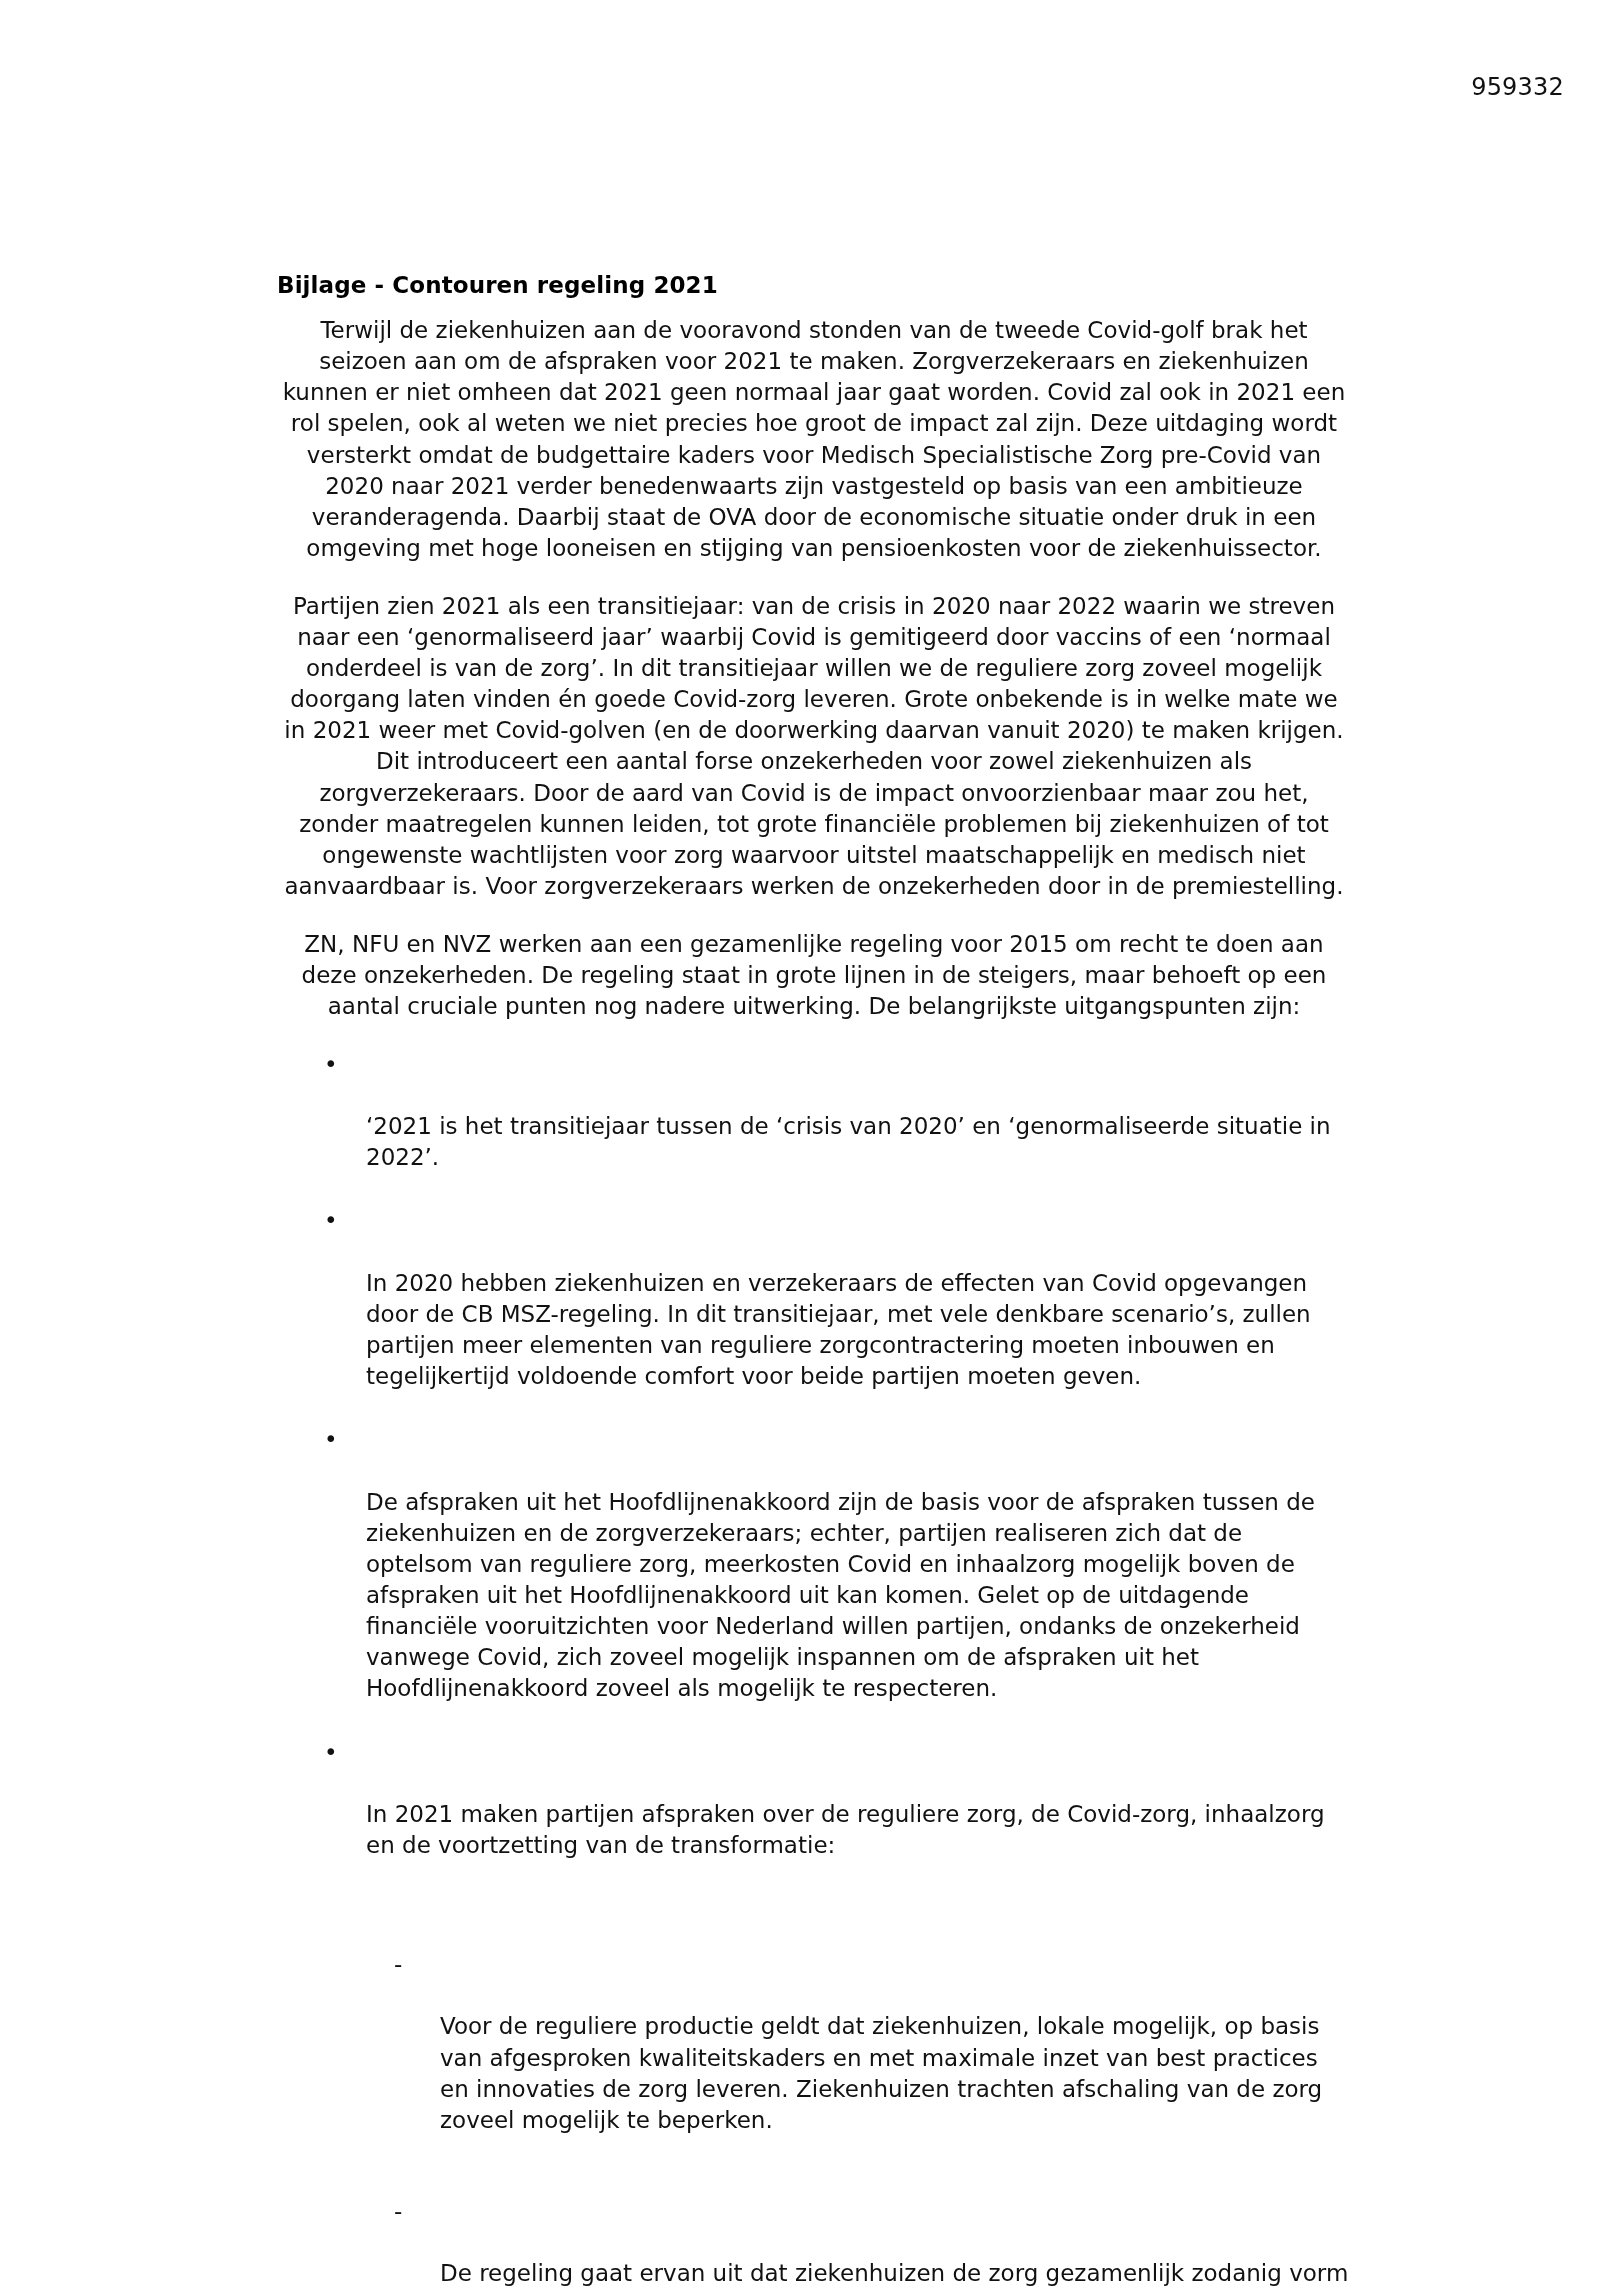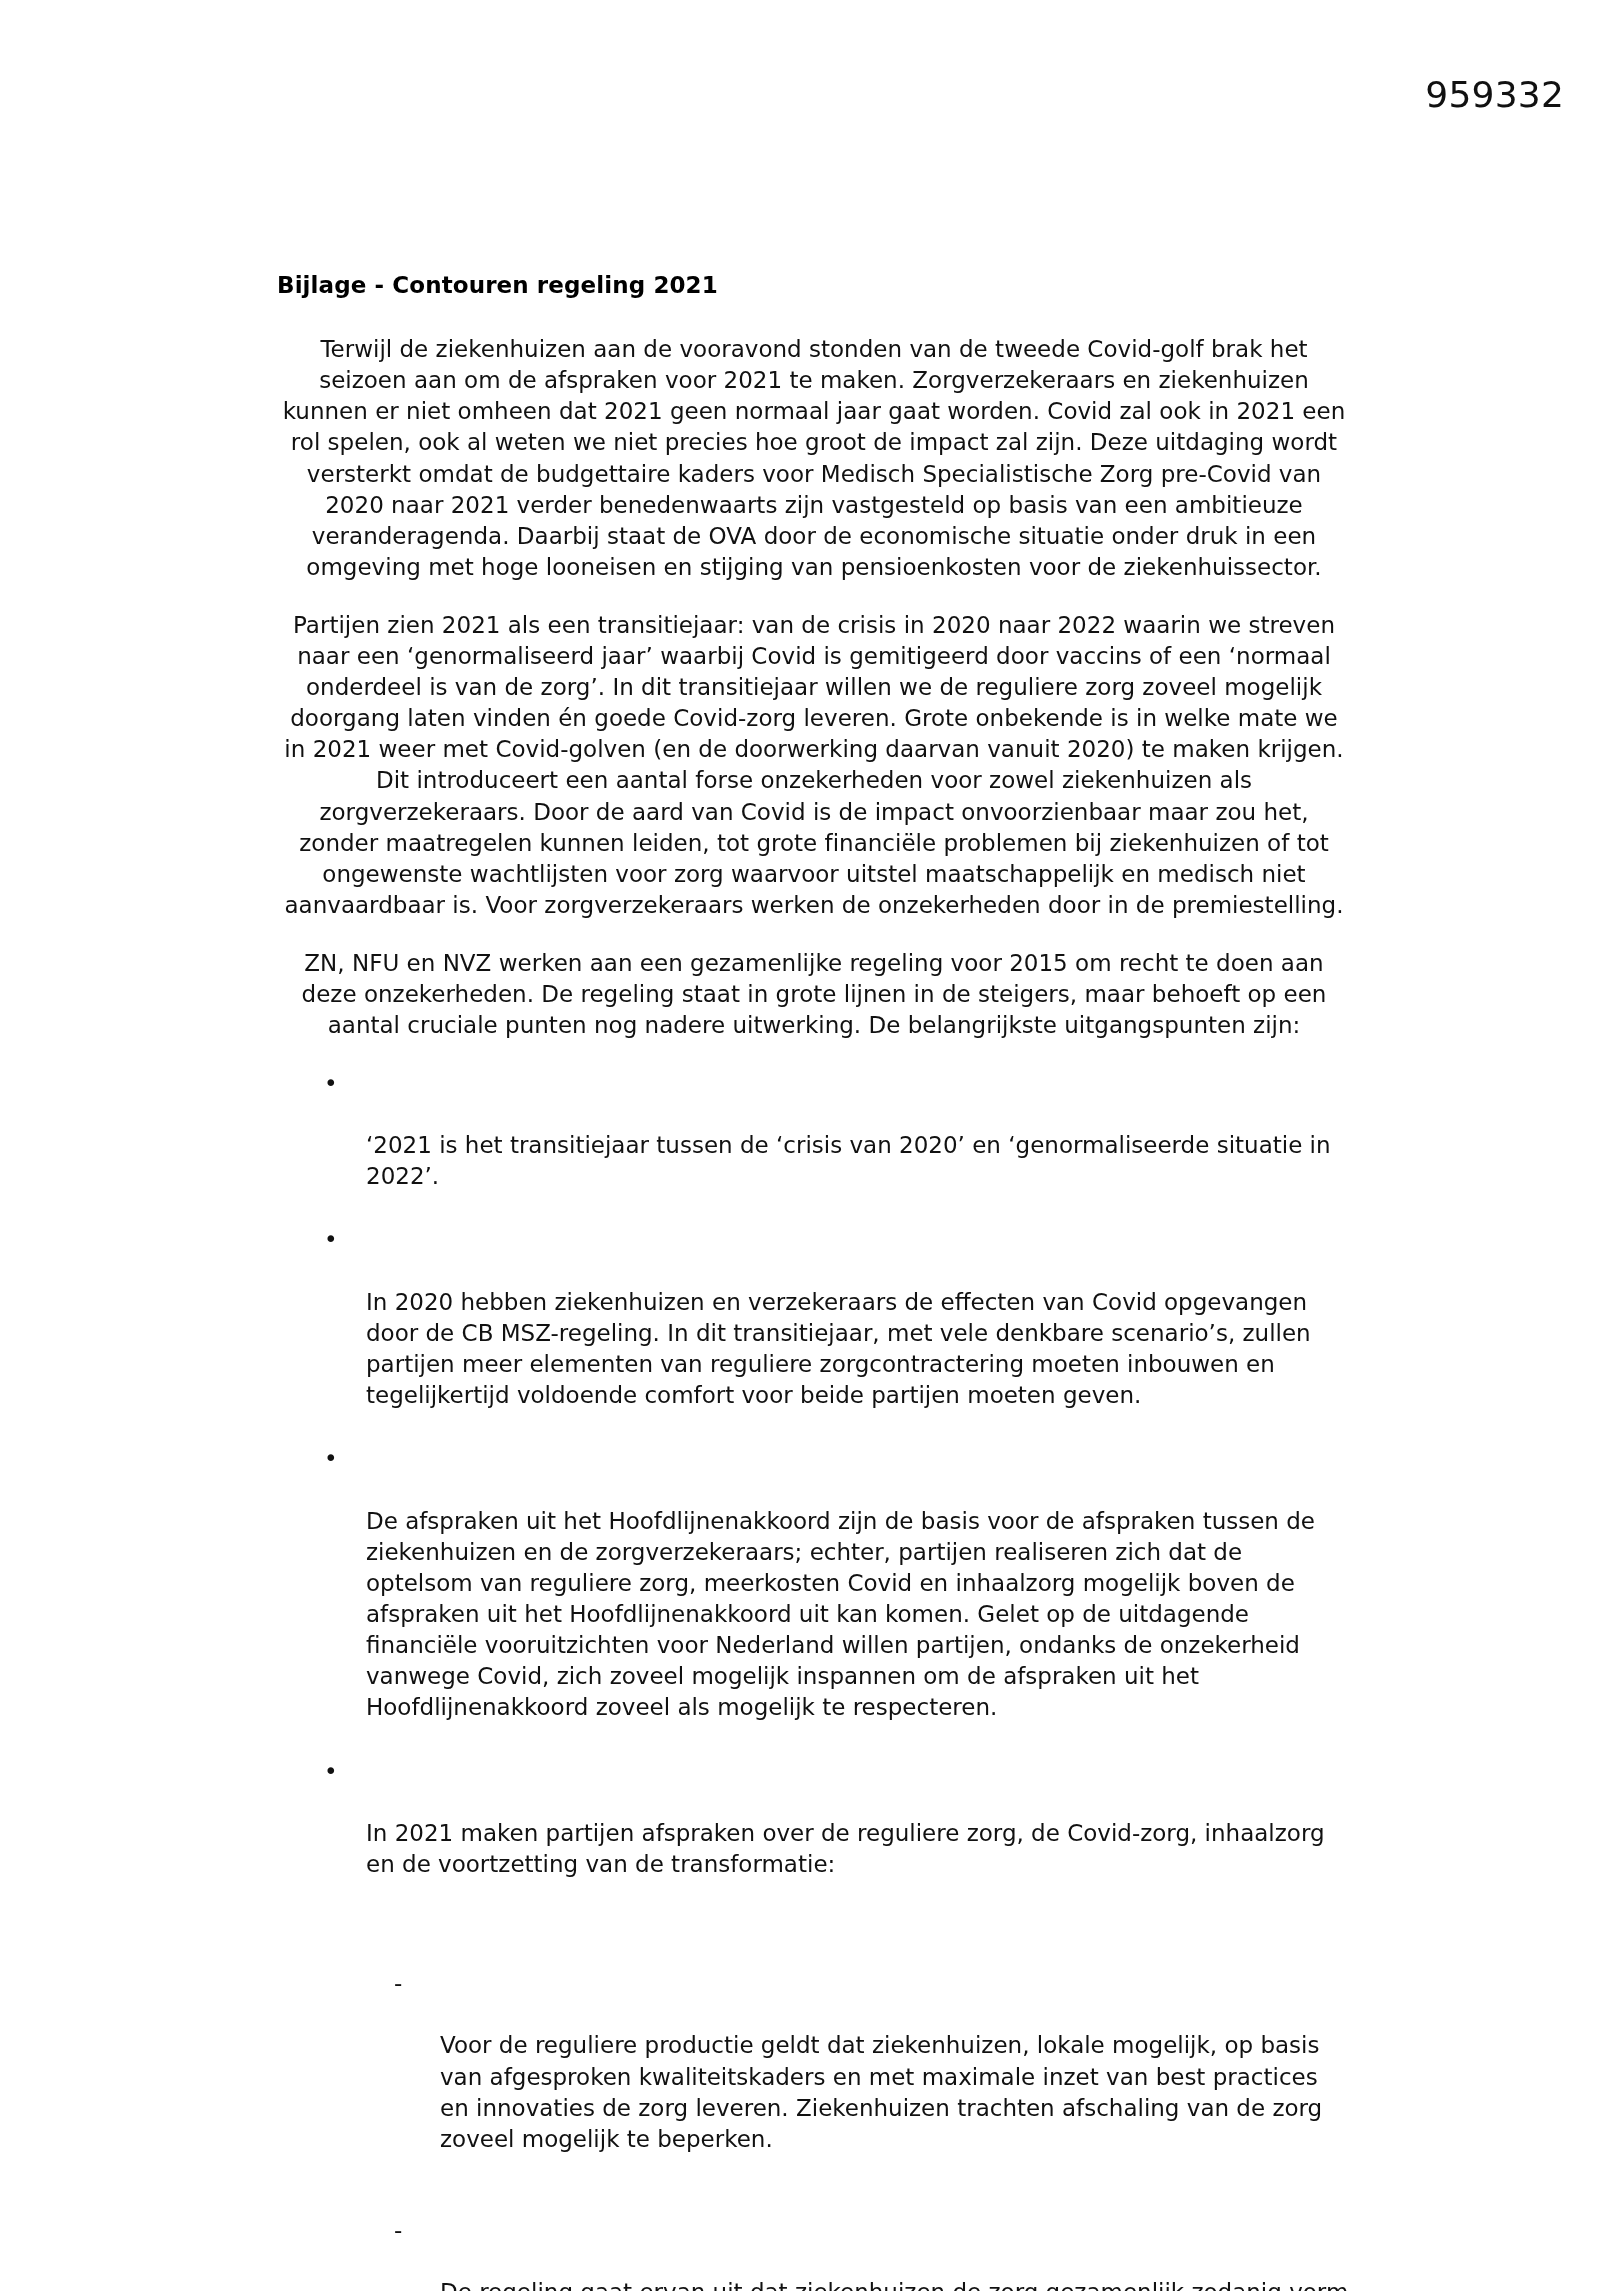--- a/index.html
+++ b/index.html
@@ -17,39 +17,39 @@
     height: 2292px;
     background: #ffffff;
     box-sizing: border-box;
     overflow: hidden;
   }
   
   .page-header {
     position: absolute;
     top: 73px;
     right: 57px;
-    font-size: 36px;
+    font-size: 24px;
     line-height: 1.2;
     letter-spacing: 0.2px;
     color: #111;
     text-align: right;
   }
   
   .content {
     position: absolute;
     left: 277px;
     top: 271px;
     width: 1074px;
   }
   .doc-title {
     font-size: 23px;
     font-weight: bold;
     letter-spacing: 0.1px;
     color: #000;
-    margin: 0 0 33px 0;
+    margin: 0 0 14px 0;
     line-height: 1.3;
   }
   p.para {
     font-size: 23px;
     line-height: 1.355;
     margin: 0 0 26.5px 0;
     color: #111;
     letter-spacing: 0.01px;
     text-align: center;
     white-space: pre-line;

